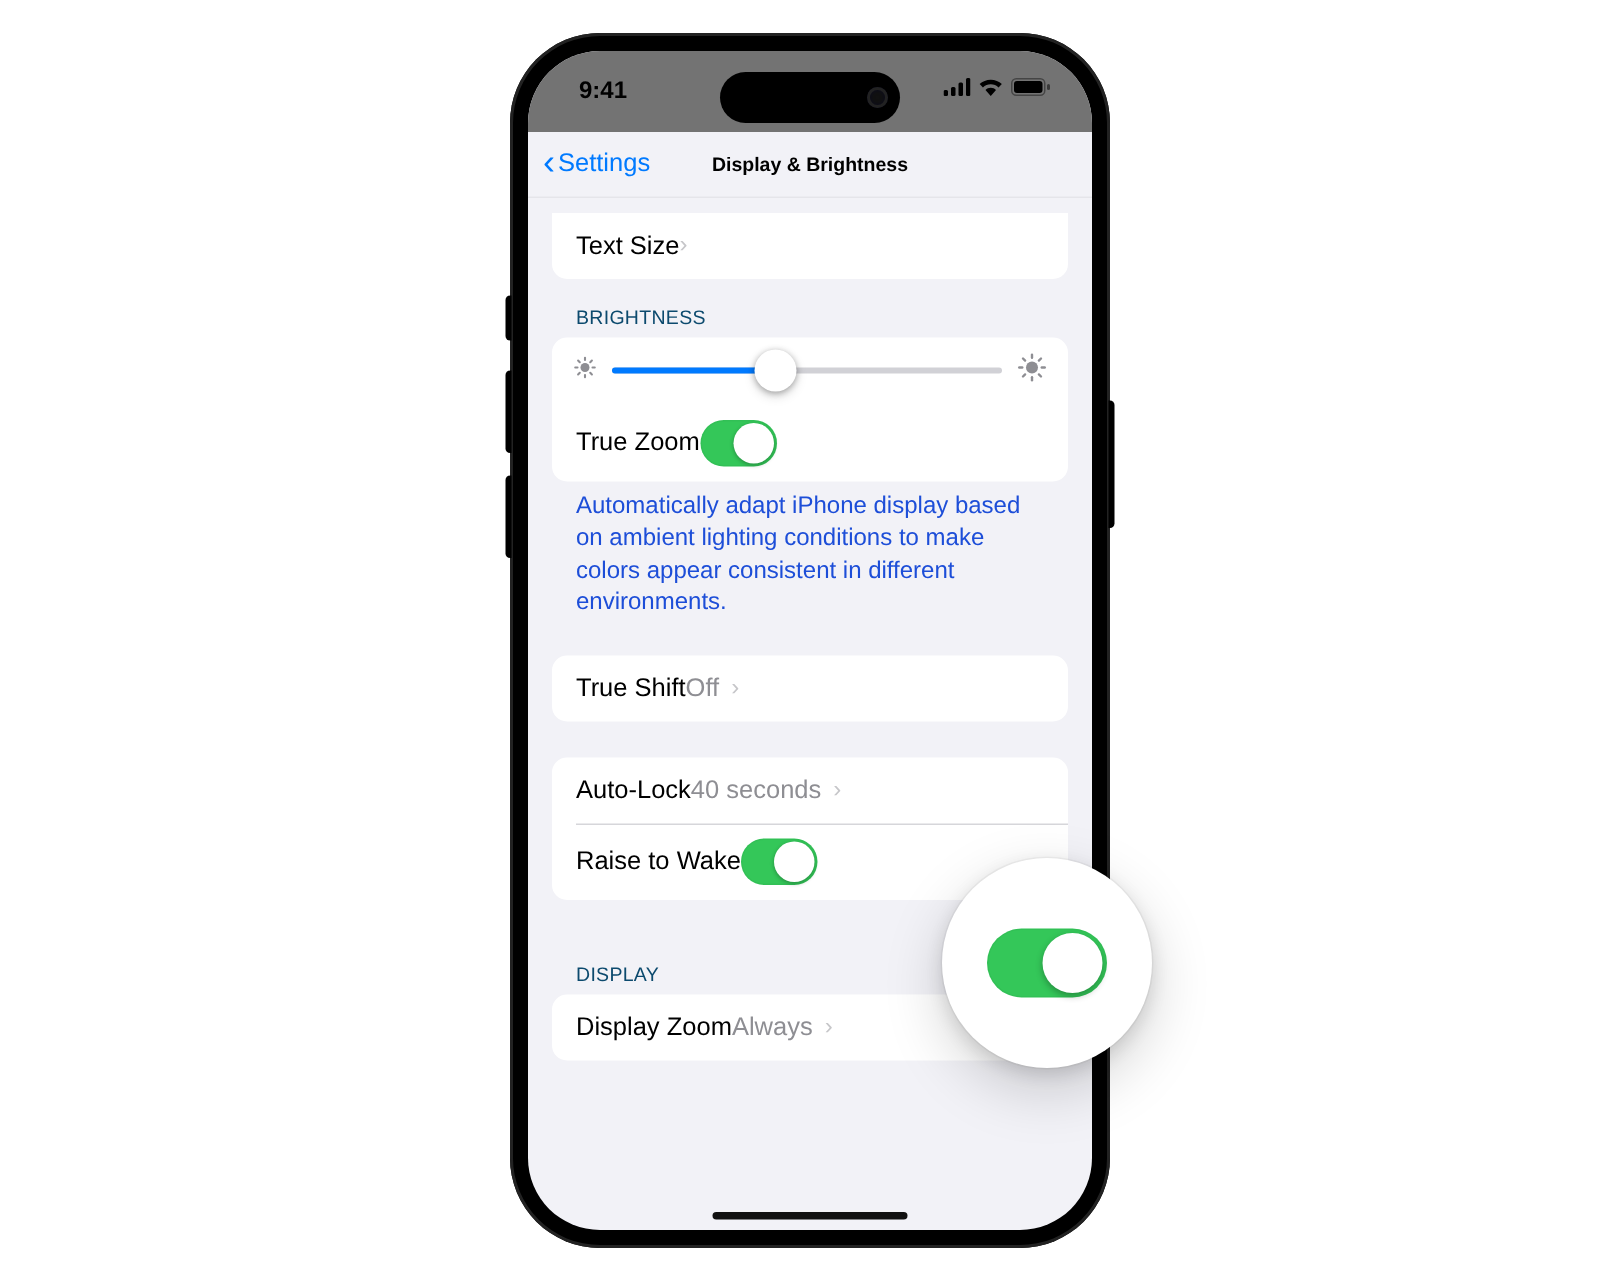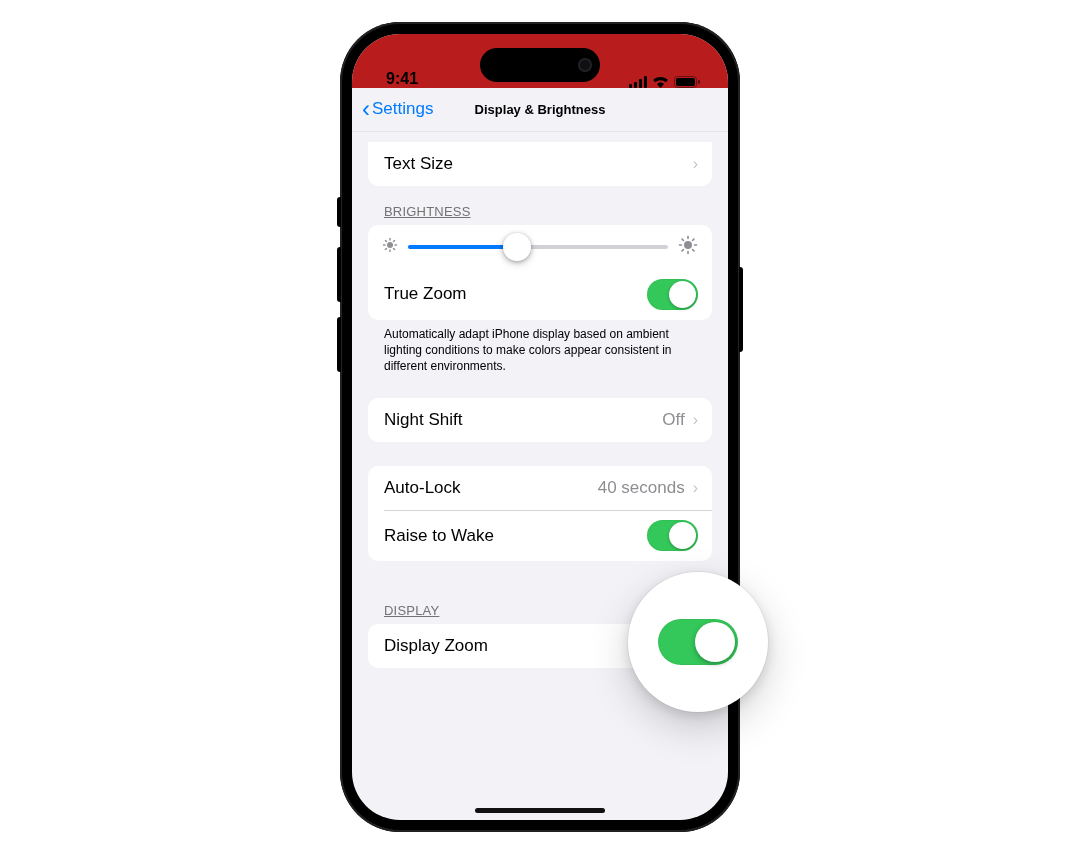--- a/index.html
+++ b/index.html
@@ -49,26 +49,26 @@
     justify-content:flex-end;
     padding-right:8px;
   }
   .island .cam {
     width:14px;height:14px;background:#111;border-radius:50%;
     box-shadow: inset 0 0 0 2px #222, inset 0 0 4px #003;
   }
   .status-bar {
     display:flex;
     justify-content:space-between;
-    align-items:flex-end;
+    align-items:flex-start;
     padding: 18px 28px 0 34px;
     height: 54px;
     font-size: 16px;
     font-weight: 600;
-    background:#b91c1c;
+    background:#737373;
   }
   .status-right { display:flex; align-items:center; gap:5px; }
   .signal, .wifi, .battery { display:inline-block; }
   .nav-bar {
     display:flex;
     align-items:center;
     justify-content:center;
     position:relative;
     height: 44px;
     background:#f2f2f7;
@@ -84,42 +84,40 @@
   }
   .nav-back .chev { font-size:24px; line-height:1; margin-right:2px; font-weight:500;}
   .nav-title { font-size: 13px; font-weight: 600; }
   .content {
     height: calc(100% - 98px);
     overflow: hidden;
     padding: 0 16px;
   }
   .section-header {
     font-size: 13px;
-    color:#737373;
+    color:#0c4a6e;
     text-transform: uppercase;
     padding: 18px 16px 6px 16px;
     letter-spacing: 0.2px;
-    text-decoration: underline;
   }
   .section-footer {
-    font-size: 12px;
-    color:#000000;
+    font-size: 16px;
+    color:#1d4ed8;
     padding: 6px 16px 0 16px;
     line-height: 1.35;
   }
   .group {
     background:#fff;
     border-radius: 10px;
     overflow:hidden;
   }
   .group.first-cut { border-top-left-radius:0; border-top-right-radius:0; margin-top:10px;}
   .row {
     display:flex;
     align-items:center;
-    justify-content:space-between;
     min-height: 44px;
     padding: 10px 14px 10px 16px;
     font-size: 17px;
     position:relative;
   }
   .row + .row::before {
     content:"";
     position:absolute;
     left:16px; right:0; top:0;
     height:0.5px;
@@ -320,21 +318,21 @@
           <div class="toggle on">
               <div class="knob"></div>
             </div>
         </div>
       </div>
       <div class="section-footer">Automatically adapt iPhone display based on ambient lighting conditions to make colors appear consistent in different environments.</div>
 
       <div class="spacer"></div>
       <div class="group">
         <div class="row">
-          <span>Night Shift</span>
+          <span>True Shift</span>
           <span class="right">
             <span>Off</span>
             <span class="chevron">›</span>
           </span>
         </div>
       </div>
 
       <div class="spacer"></div>
       <div class="group">
         <div class="row">

